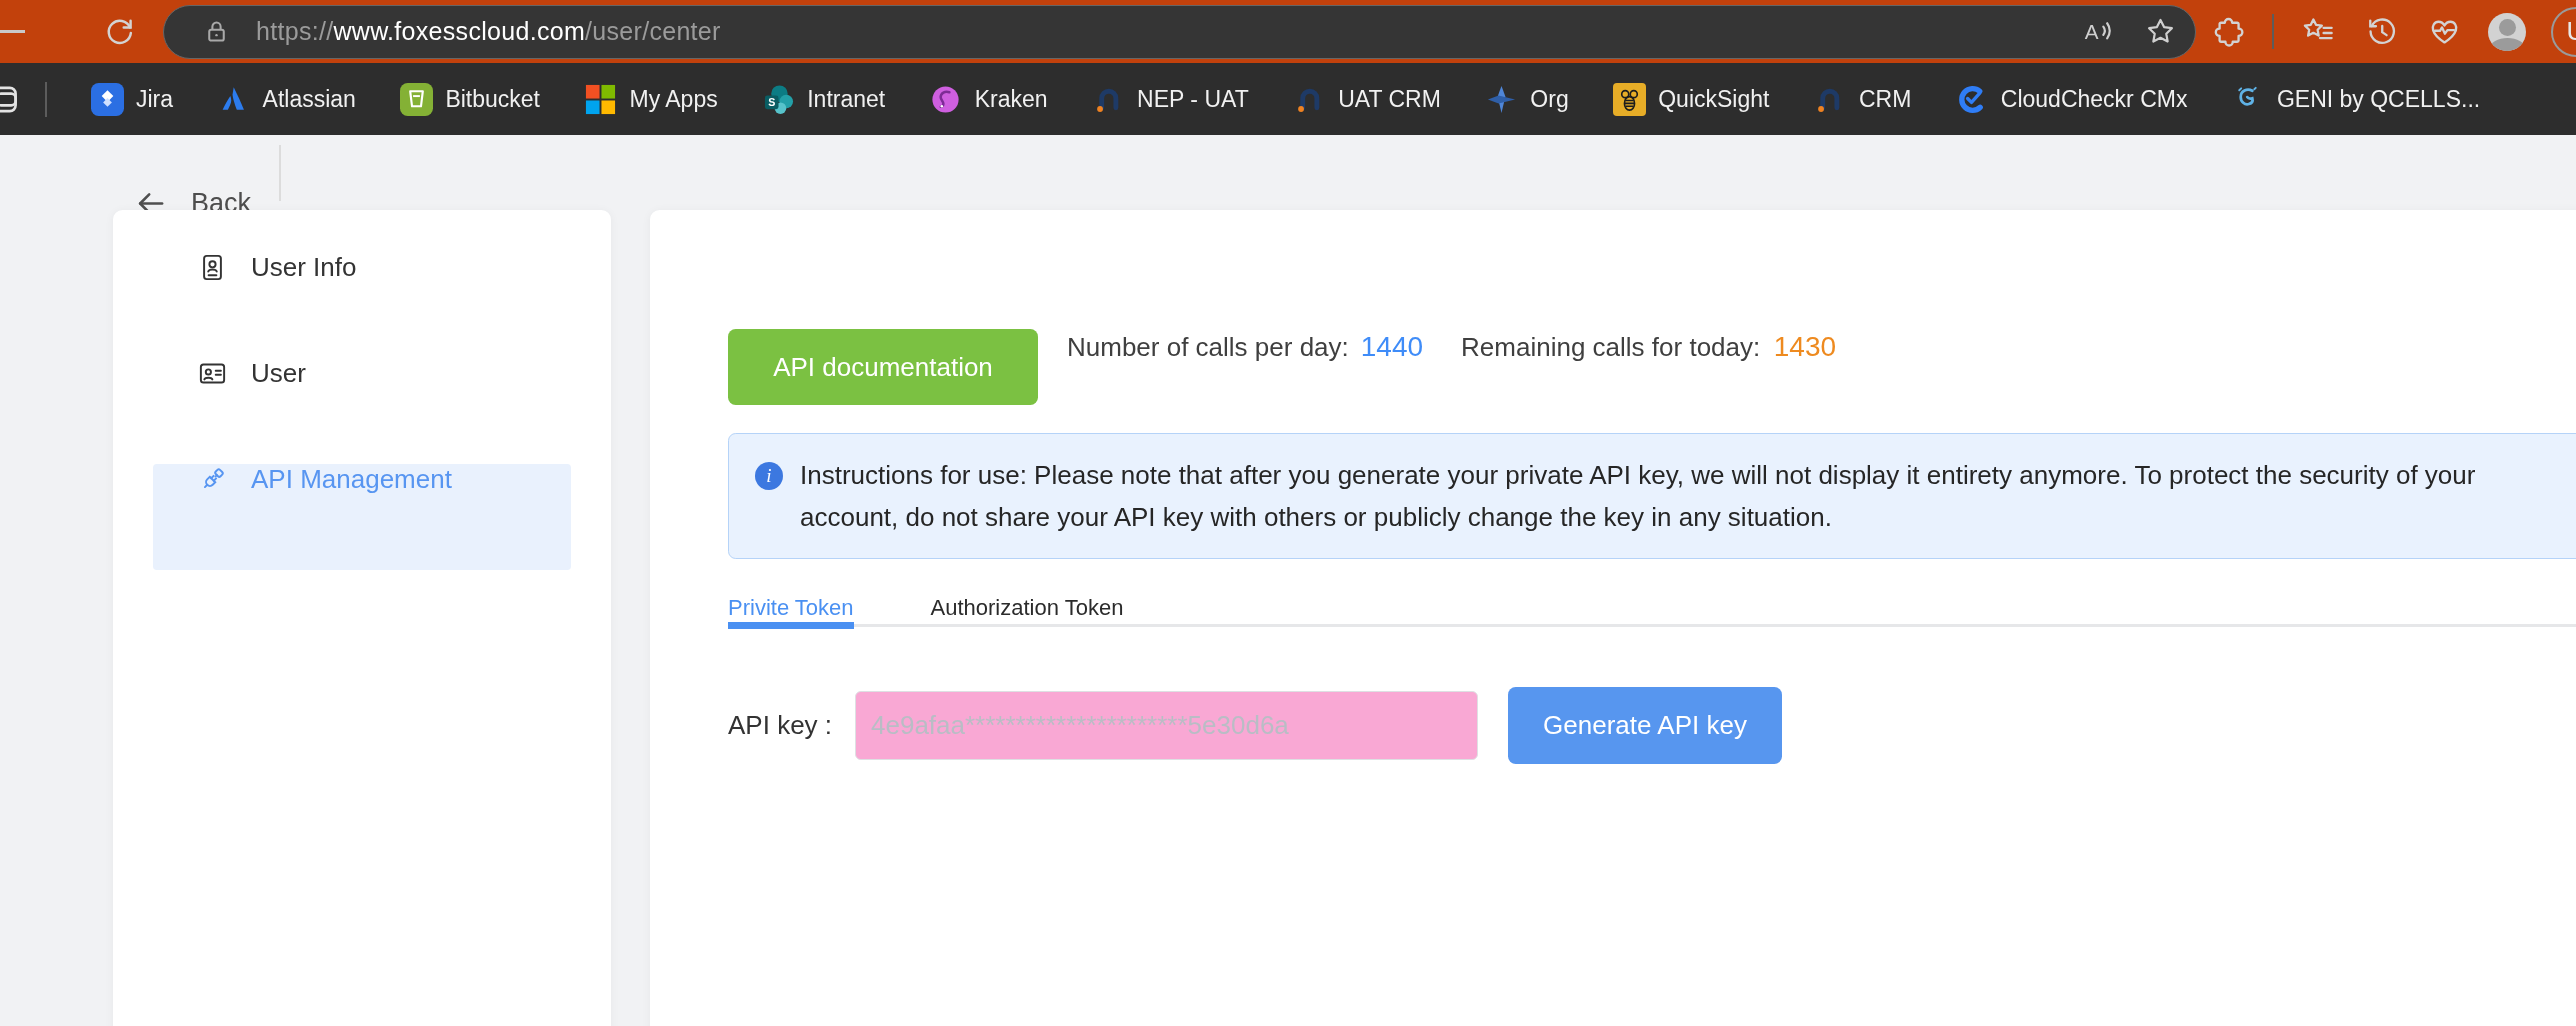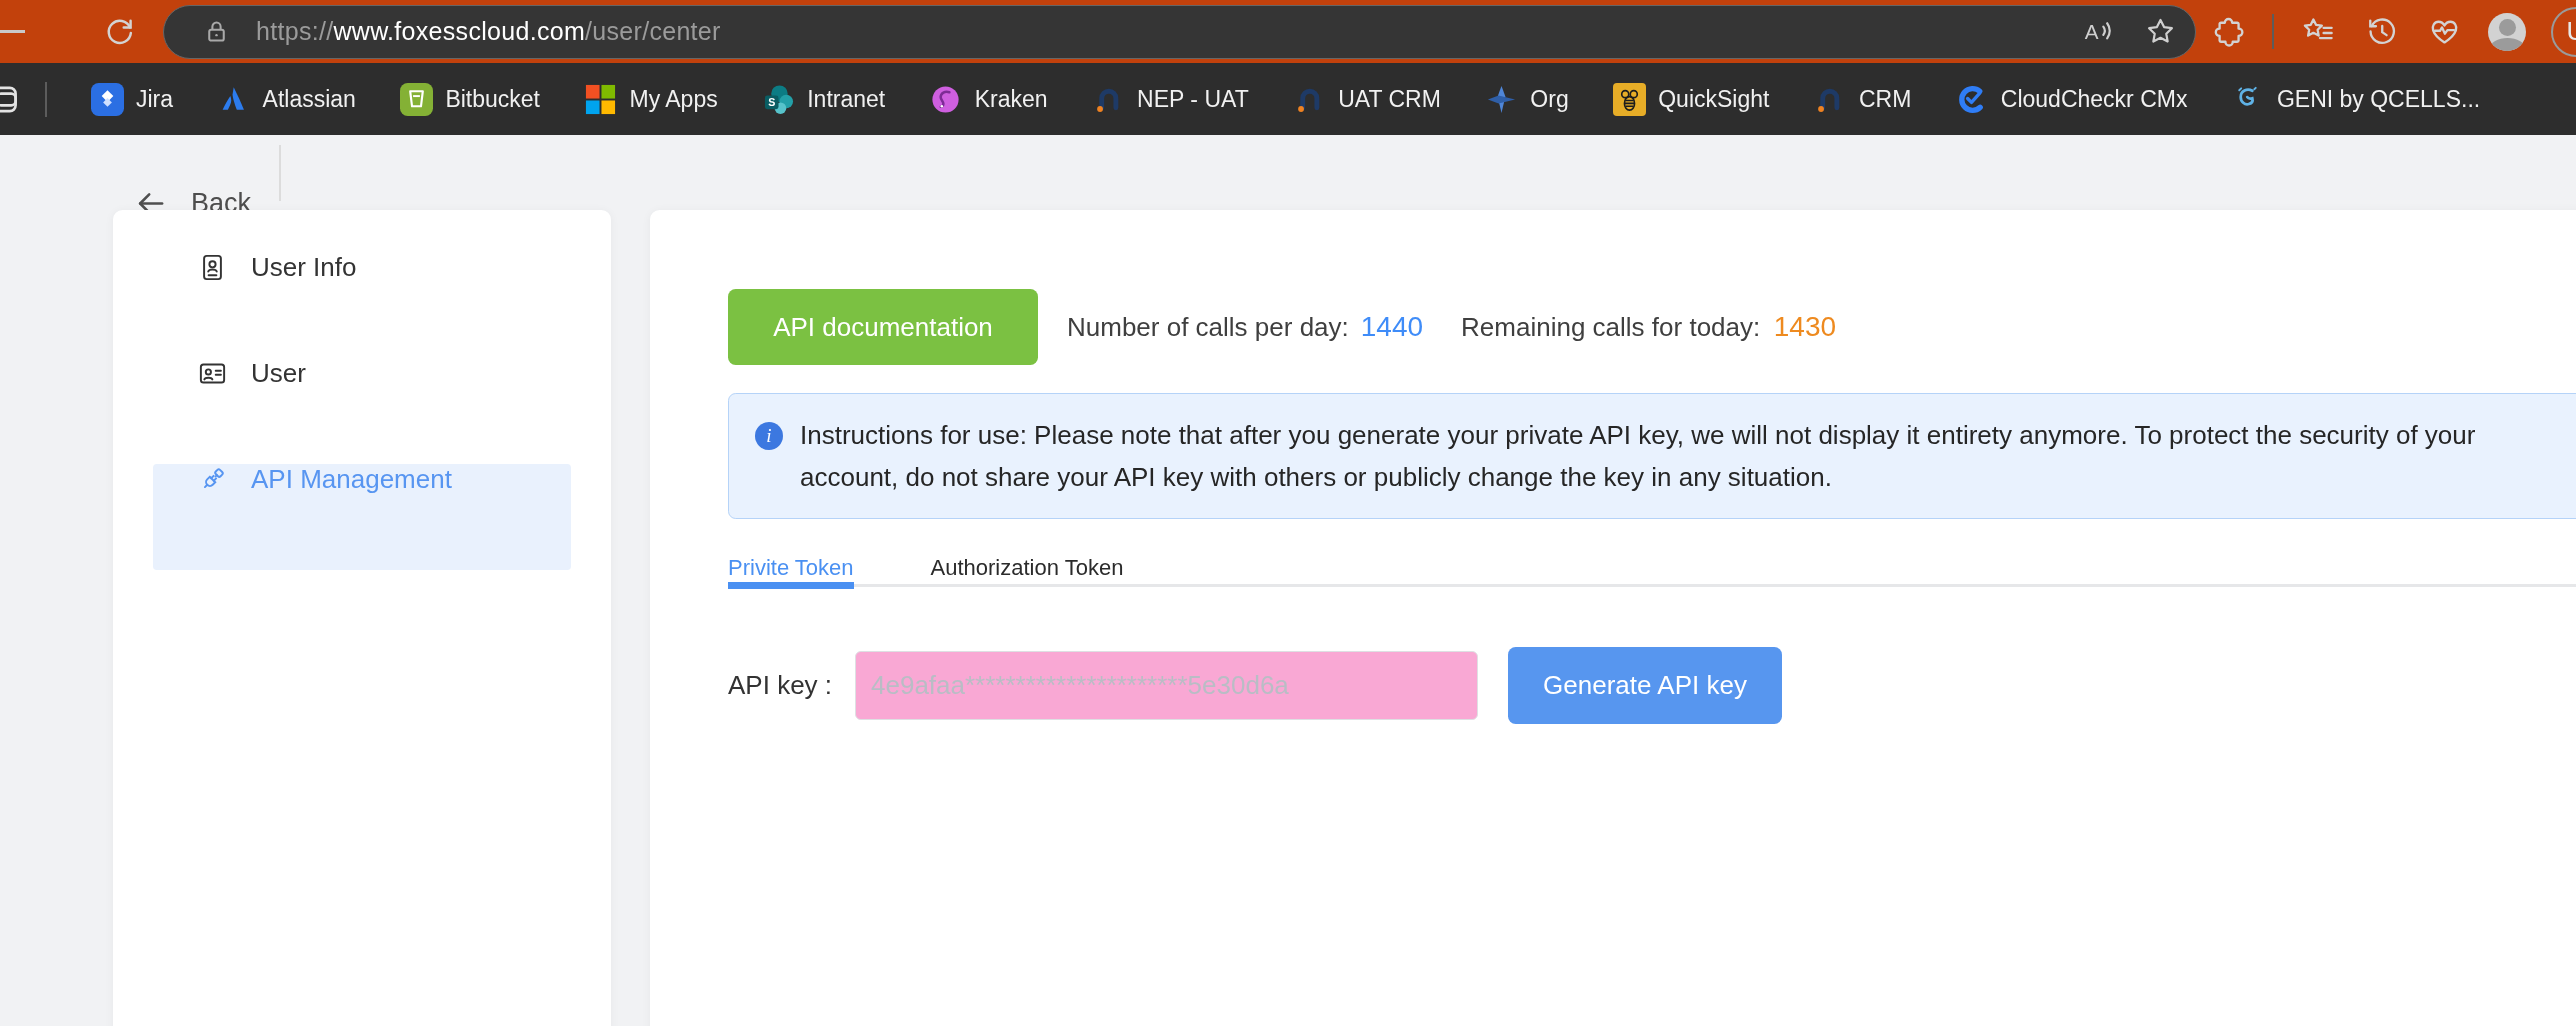--- a/index.html
+++ b/index.html
@@ -46,21 +46,21 @@
           box-shadow:0 1.9px 9.6px rgba(0,0,0,.05); }
   .sidebar-card { left:113px; width:498px; padding-top:42px; }
   .side-item { height:106px; margin:0 40px; display:flex; align-items:flex-start; padding-left:44px; gap:23px;
                font-size:26px; color:#333; border-radius:3.8px; cursor:pointer; }
   .side-item svg { width:31px; height:31px; flex:none; }
   .side-item.active { background:#e9f1fd; color:#5795f1; }
 
   .main-card { left:650px; width:2028px; padding:79px 0 0 78px; }
   .row1 { display:flex; align-items:center; }
   .api-doc-btn { width:310px; height:76px; border-radius:7.7px; background:#7bc142; color:#fff; font-size:26px;
-                 display:flex; align-items:center; justify-content:center; cursor:pointer; border:none; }
+                 display:flex; align-items:center; justify-content:center; cursor:pointer; border:none;margin-top:40px; }
   .stat-label { font-size:26px; color:#3f3f3f; margin-left:29px; }
   .stat-label.second { margin-left:38px; }
   .stat-value { font-size:28px; margin-left:13.5px; }
   .v-blue { color:#3f8cf8;margin-left:12px; }
   .v-orange { color:#ee8a1f; }
 
   .info-box { margin-top:28px; width:1868px; background:#e9f2fe; border:1.9px solid #b5d3f8; border-radius:7.7px;
               position:relative; padding:20px 67px 20px 71px; font-size:26px; line-height:42px; color:#262626; }
   .info-icon { position:absolute; left:26px; top:28px; width:28px; height:28px; border-radius:50%;
                background:#3c78e0; color:#fff; font-size:19px; font-style:italic;

